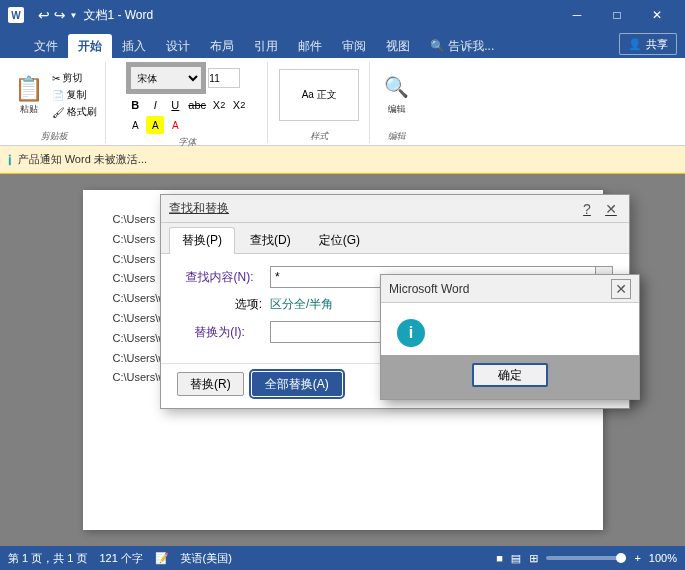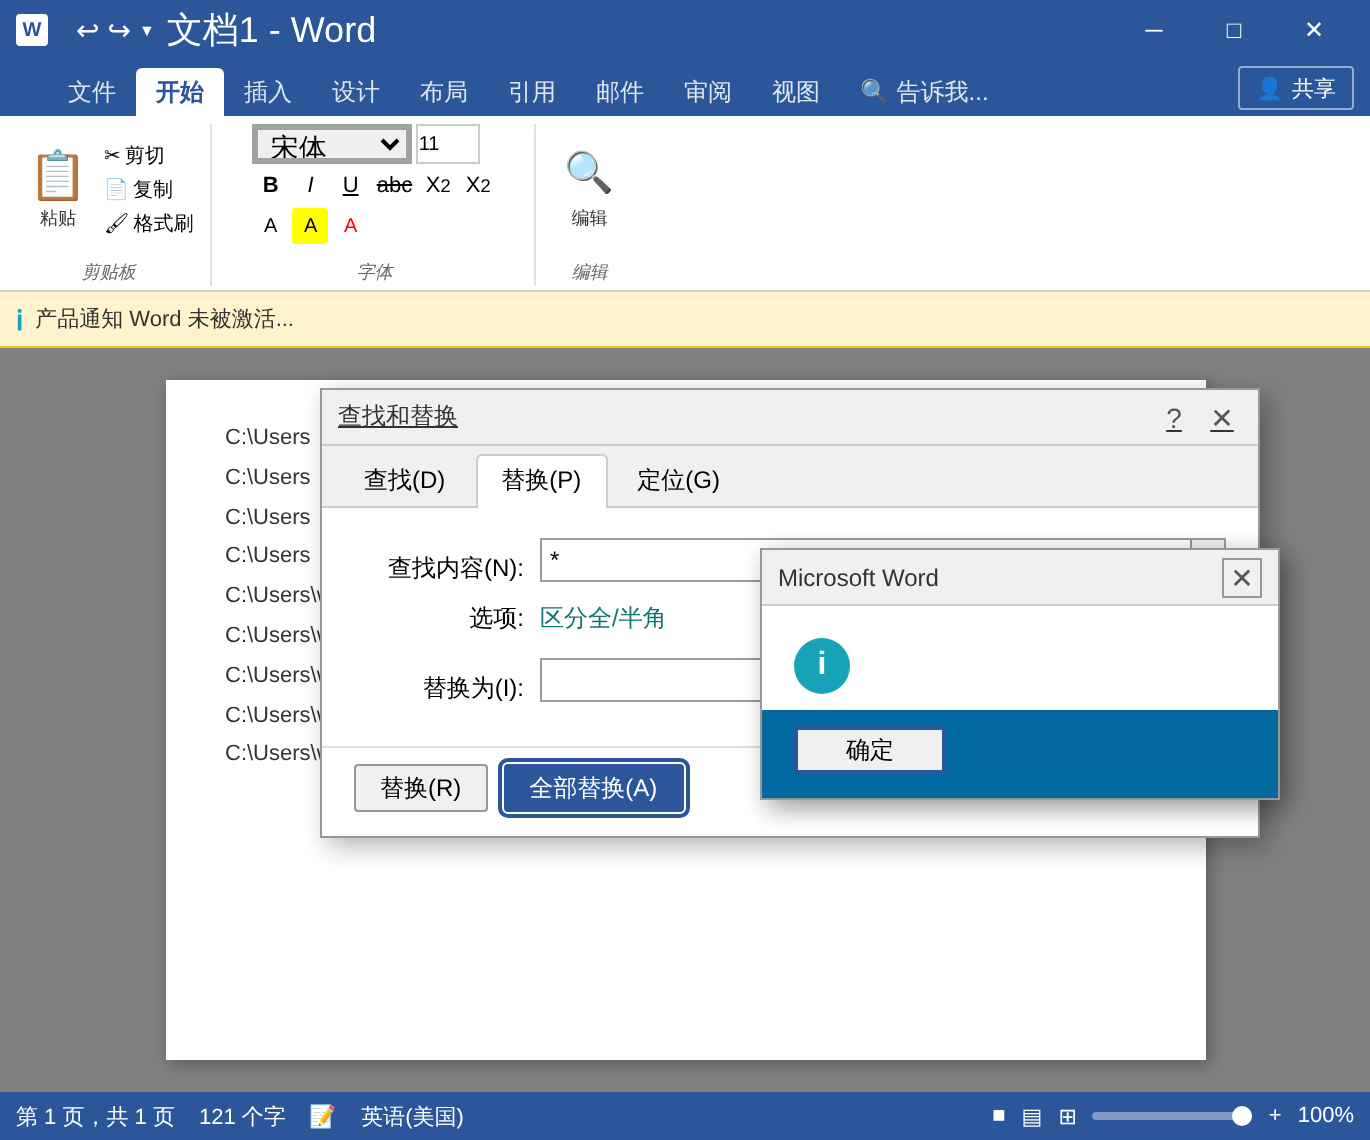--- a/index.html
+++ b/index.html
@@ -74,21 +74,21 @@
     .paste-icon { font-size: 24px; }
     .clipboard-right { display: flex; flex-direction: column; gap: 1px; }
     .small-btn { display: flex; align-items: center; gap: 2px; font-size: 10px; cursor: pointer; padding: 1px 2px; border-radius: 1px; }
 
     
     .format-row { display: flex; gap: 2px; align-items: center; }
     .fmt-btn { min-width: 18px; height: 18px; display: flex; align-items: center; justify-content: center; font-size: 11px; cursor: pointer; border-radius: 2px; padding: 0 2px; }
     .fmt-btn.bold { font-weight: bold; }
     .fmt-btn.italic { font-style: italic; }
     .fmt-btn.underline { text-decoration: underline; }
-    .font-select { height: 20px; font-size: 14px; border: 3px solid #a3a3a3; padding: 0 2px; min-width: 80px; }
+    .font-select { height: 32px; font-size: 10px; border: 5px solid #a3a3a3; padding: 0 2px; min-width: 80px; }
 
     
     .notification-bar {
       background: #fff3cd;
       height: 28px;
       display: flex;
       align-items: center;
       padding: 0 8px;
       font-size: 11px;
       color: #333;
@@ -181,24 +181,23 @@
     }
     .dialog-row {
       display: flex;
       align-items: center;
       margin-bottom: 8px;
       gap: 8px;
     }
     .dialog-label {
       width: 85px;
       font-size: 12px;
-      color: #000000;
-      text-align: right;
+      color: #4c1d95;
+      text-align: center;
       flex-shrink: 0;
-      margin-top: 10px;
     }
     .dialog-input {
       flex: 1;
       height: 22px;
       border: 1px solid #999;
       font-size: 12px;
       padding: 0 4px;
     }
     .dialog-input-with-btn {
       display: flex;
@@ -312,21 +311,22 @@
       flex-shrink: 0;
     }
     .alert-message {
       font-size: 12px;
       color: #333;
       line-height: 1.5;
     }
     .alert-footer {
       padding: 8px 16px 12px;
       display: flex;
-      background: #0369a1;
+      justify-content: center;
+      background: #a3a3a3;
     }
     .alert-ok-btn {
       height: 24px;
       padding: 0 24px;
       font-size: 12px;
       border: 2px solid #2b579a;
       background: #f0f0f0;
       cursor: pointer;
       border-radius: 2px;
     }
@@ -345,21 +345,21 @@
 <div class="title-bar">
   <div class="title-bar-left">
     <div class="title-bar-icon">
       <span>W</span>
     </div>
     <div class="undo-redo">
       <span style="cursor:pointer;">↩</span>
       <span style="cursor:pointer;">↪</span>
       <span style="font-size:8px;cursor:pointer;">▼</span>
     </div>
-    <span style="font-size:18px;text-align:right;">文档1 - Word</span>
+    <span style="font-size:12px;text-align:right;">文档1 - Word</span>
   </div>
   <div class="title-bar-controls">
     <div class="title-bar-btn">─</div>
     <div class="title-bar-btn">□</div>
     <div class="title-bar-btn close">✕</div>
   </div>
 </div>
 
 <div class="ribbon-tabs">
   <div class="ribbon-tab">文件</div>
@@ -421,20 +421,26 @@
       </div>
       <div class="format-row">
         <div class="fmt-btn" style="font-size:10px;">A</div>
         <div class="fmt-btn" style="background:#ffff00;font-size:10px;">A</div>
         <div class="fmt-btn" style="color:red;font-size:10px;">A</div>
       </div>
     </div>
     <div class="ribbon-group-label">字体</div>
   </div>
 
+  <div class="ribbon-group" style="min-width:100px;">
+    <div class="ribbon-group-content">
+      <div style="width:80px;height:52px;border:1px solid #ccc;display:flex;align-items:center;justify-content:center;font-size:10px;cursor:pointer;">Aa 正文</div>
+    </div>
+    <div class="ribbon-group-label">样式</div>
+  </div>
 
   <div class="ribbon-group" style="min-width:50px;">
     <div class="ribbon-group-content">
       <div style="display:flex;flex-direction:column;gap:4px;align-items:center;">
         <div style="font-size:20px;cursor:pointer;">🔍</div>
         <span style="font-size:9px;color:#333;">编辑</span>
       </div>
     </div>
     <div class="ribbon-group-label">编辑</div>
   </div>
@@ -463,22 +469,22 @@
 
   <div class="find-replace-dialog">
     <div class="dialog-titlebar">
       <span>查找和替换</span>
       <div style="display:flex;gap:4px;">
         <div class="dialog-close-btn">?</div>
         <div class="dialog-close-btn">✕</div>
       </div>
     </div>
     <div class="dialog-tabs">
+      <div class="dialog-tab active">替换(P)</div>
       <div class="dialog-tab">查找(D)</div>
-      <div class="dialog-tab active">替换(P)</div>
       <div class="dialog-tab">定位(G)</div>
     </div>
     <div class="dialog-body">
       <div class="dialog-row">
         <label class="dialog-label">查找内容(N):</label>
         <div class="dialog-input-with-btn">
           <input class="dialog-input" value="*" style="border-right: none; flex: 1 1 0%;">
           <div class="dialog-dropdown-btn">▼</div>
         </div>
       </div>

